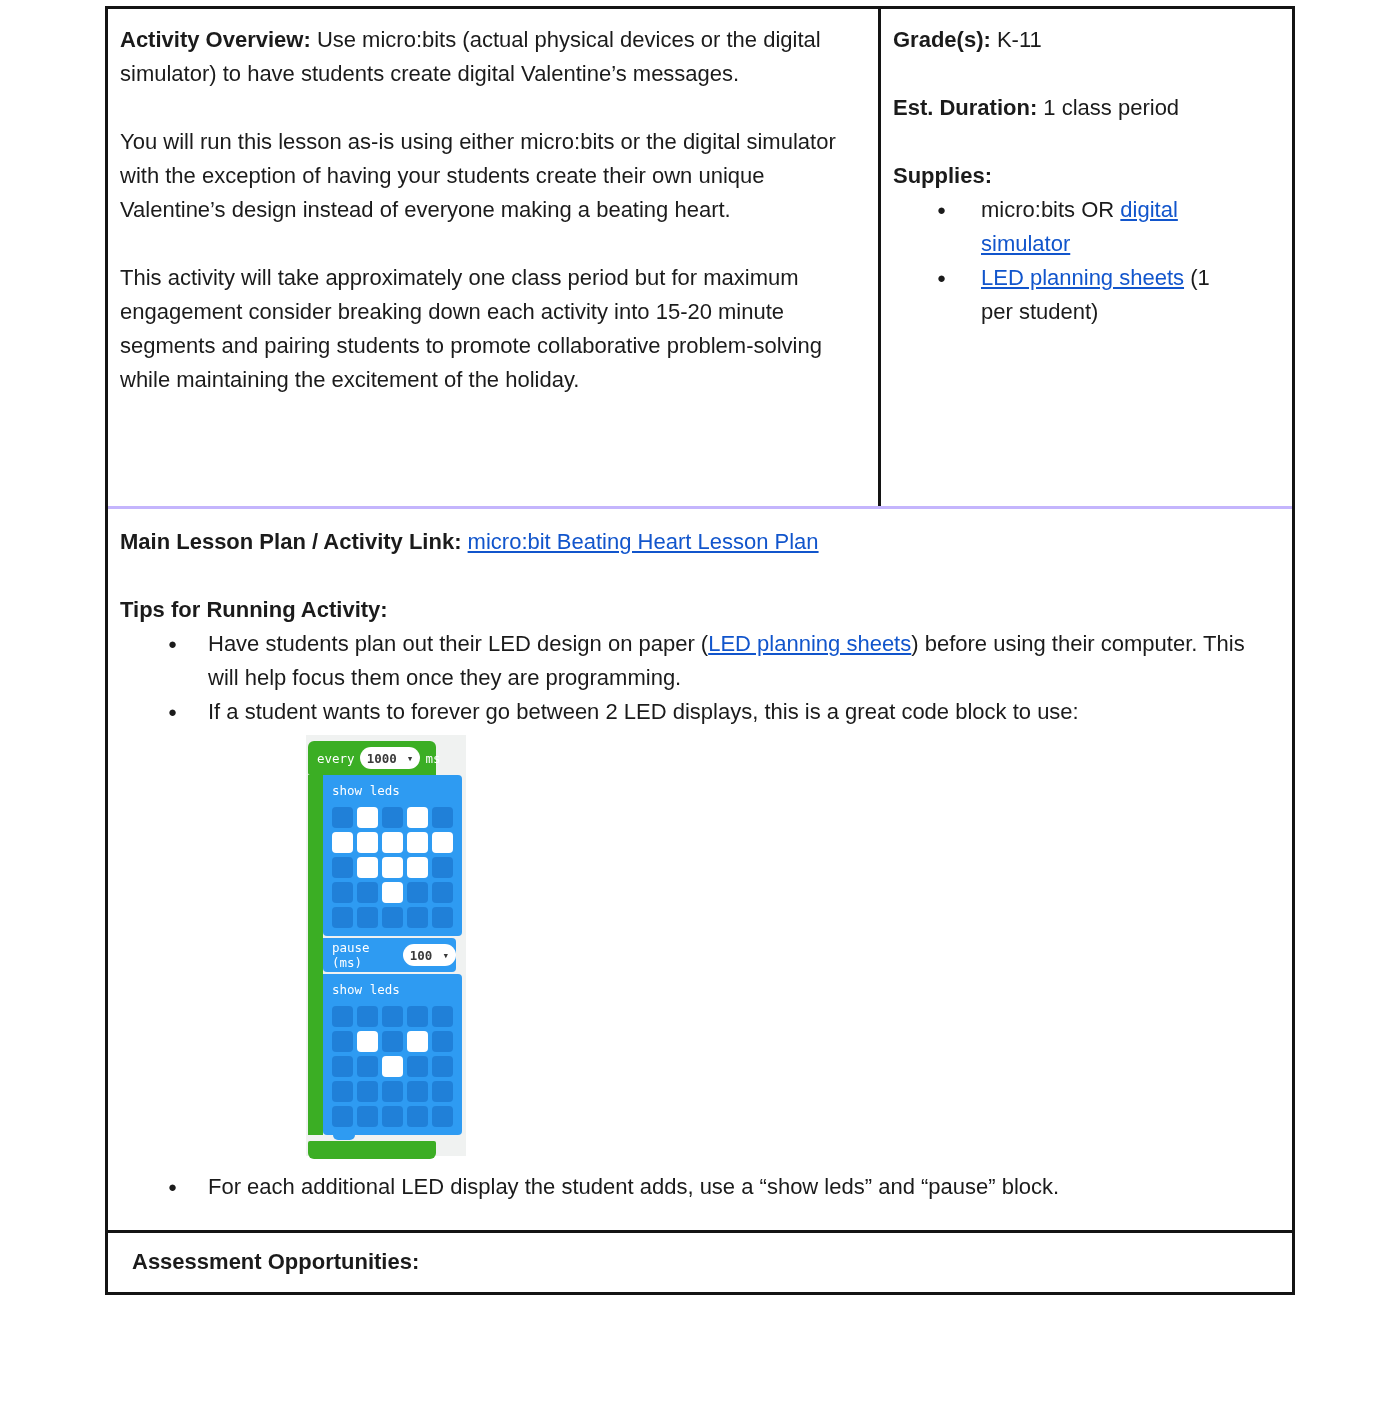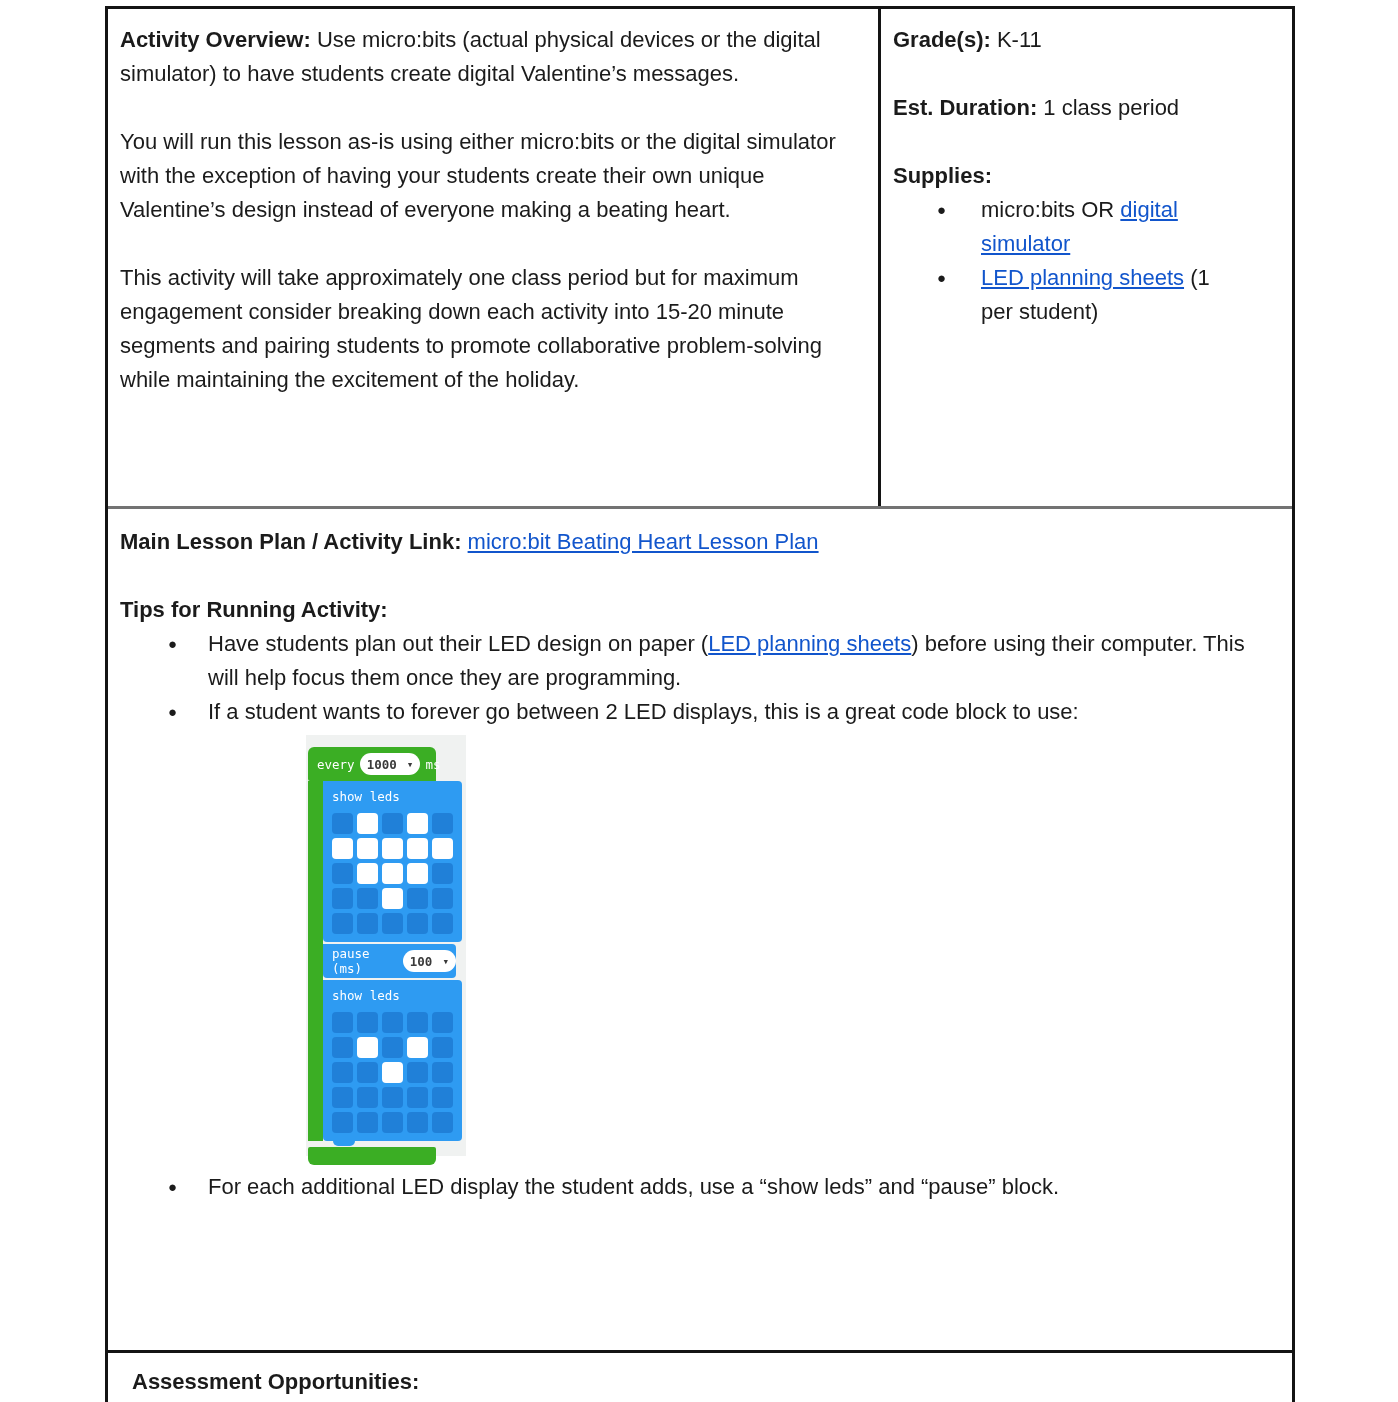--- a/index.html
+++ b/index.html
@@ -1,39 +1,39 @@
 <!DOCTYPE html>
 <html><head>
 <meta charset="utf-8">
 <style>
   html,body{margin:0;padding:0;}
   body{width:1398px;height:1402px;background:#ffffff;font-family:"Liberation Sans",sans-serif;color:#1b1b1b;position:relative;overflow:hidden;}
   .doc{position:absolute;left:105px;top:6px;width:1190px;border:3px solid #141414;box-sizing:border-box;background:#fff;}
   .hdr{height:109px;border-bottom:3px solid #141414;box-sizing:border-box;background:#4a5357;color:#fff;
        display:flex;align-items:center;justify-content:center;text-align:center;}
   .hdr-title{font-weight:700;font-size:28px;line-height:40px;padding:0 60px;}
-  .row2{display:flex;height:500px;border-bottom:3px solid #737373;box-sizing:border-box;}
+  .row2{display:flex;height:500px;border-bottom:3px solid #c4b5fd;box-sizing:border-box;}
   .cell-left{width:773px;border-right:3px solid #141414;box-sizing:border-box;padding:14px 14px 0 12px;}
   .cell-right{flex:1;padding:14px 14px 0 12px;}
   p{margin:0 0 34px 0;font-size:22px;line-height:34px;}
   p.tight{margin:0;}
   .b{font-weight:700;}
   a{color:#1155cc;text-decoration:underline;cursor:pointer;}
   .li{display:flex;font-size:22px;line-height:34px;}
   .li .dot{width:40px;text-align:left;font-size:15px;flex:none;}
   .tips .li{margin-left:48px;}
   .tips .li .txt{max-width:1075px;}
   .supplies .li{margin-left:44px;}
   .supplies .li .dot{width:44px;}
   .supplies .li .txt{max-width:252px;}
-  .row3{height:844px;border-bottom:3px solid #141414;box-sizing:border-box;padding:16px 14px 0 12px;}
+  .row3{height:724px;border-bottom:3px solid #141414;box-sizing:border-box;padding:16px 14px 0 12px;}
   .row4{height:59px;box-sizing:border-box;padding:12px 14px 0 24px;}
   .row4 p{margin:0;}
   
-  .mc-wrap{margin:6px 0 0 186px;width:160px;background:#f0f2f1;padding:12px 0 0 2px;box-sizing:border-box;height:421px;cursor:pointer;}
+  .mc-wrap{margin:6px 0 0 186px;width:160px;background:#f0f2f1;padding:6px 0 0 2px;box-sizing:border-box;height:421px;cursor:pointer;}
   .mc{font-family:"DejaVu Sans Mono",monospace;font-size:12.5px;color:#fff;}
   .mc-top{width:128px;height:34px;background:#3bae24;border-radius:6px 6px 0 2px;display:flex;align-items:center;gap:5px;padding:0 0 0 9px;box-sizing:border-box;}
   .mc-body{display:flex;}
   .mc-spine{width:15px;background:#3bae24;flex:none;}
   .mc-stack{display:flex;flex-direction:column;}
   .pill{background:#fff;border-radius:11px;height:22px;display:flex;align-items:center;gap:10px;padding:0 7px;color:#3a3a3a;font-weight:700;}
   .pill .tri{font-size:11px;color:#3a3a3a;}
   .mc-show{width:139px;background:#2e9bf2;border-radius:0 4px 4px 4px;padding:6px 0 8px 9px;box-sizing:border-box;position:relative;}
   .mc-show .lbl{display:block;height:20px;line-height:20px;margin-bottom:6px;}
   .grid{display:grid;grid-template-columns:repeat(5,21px);grid-auto-rows:21px;gap:4px;}

